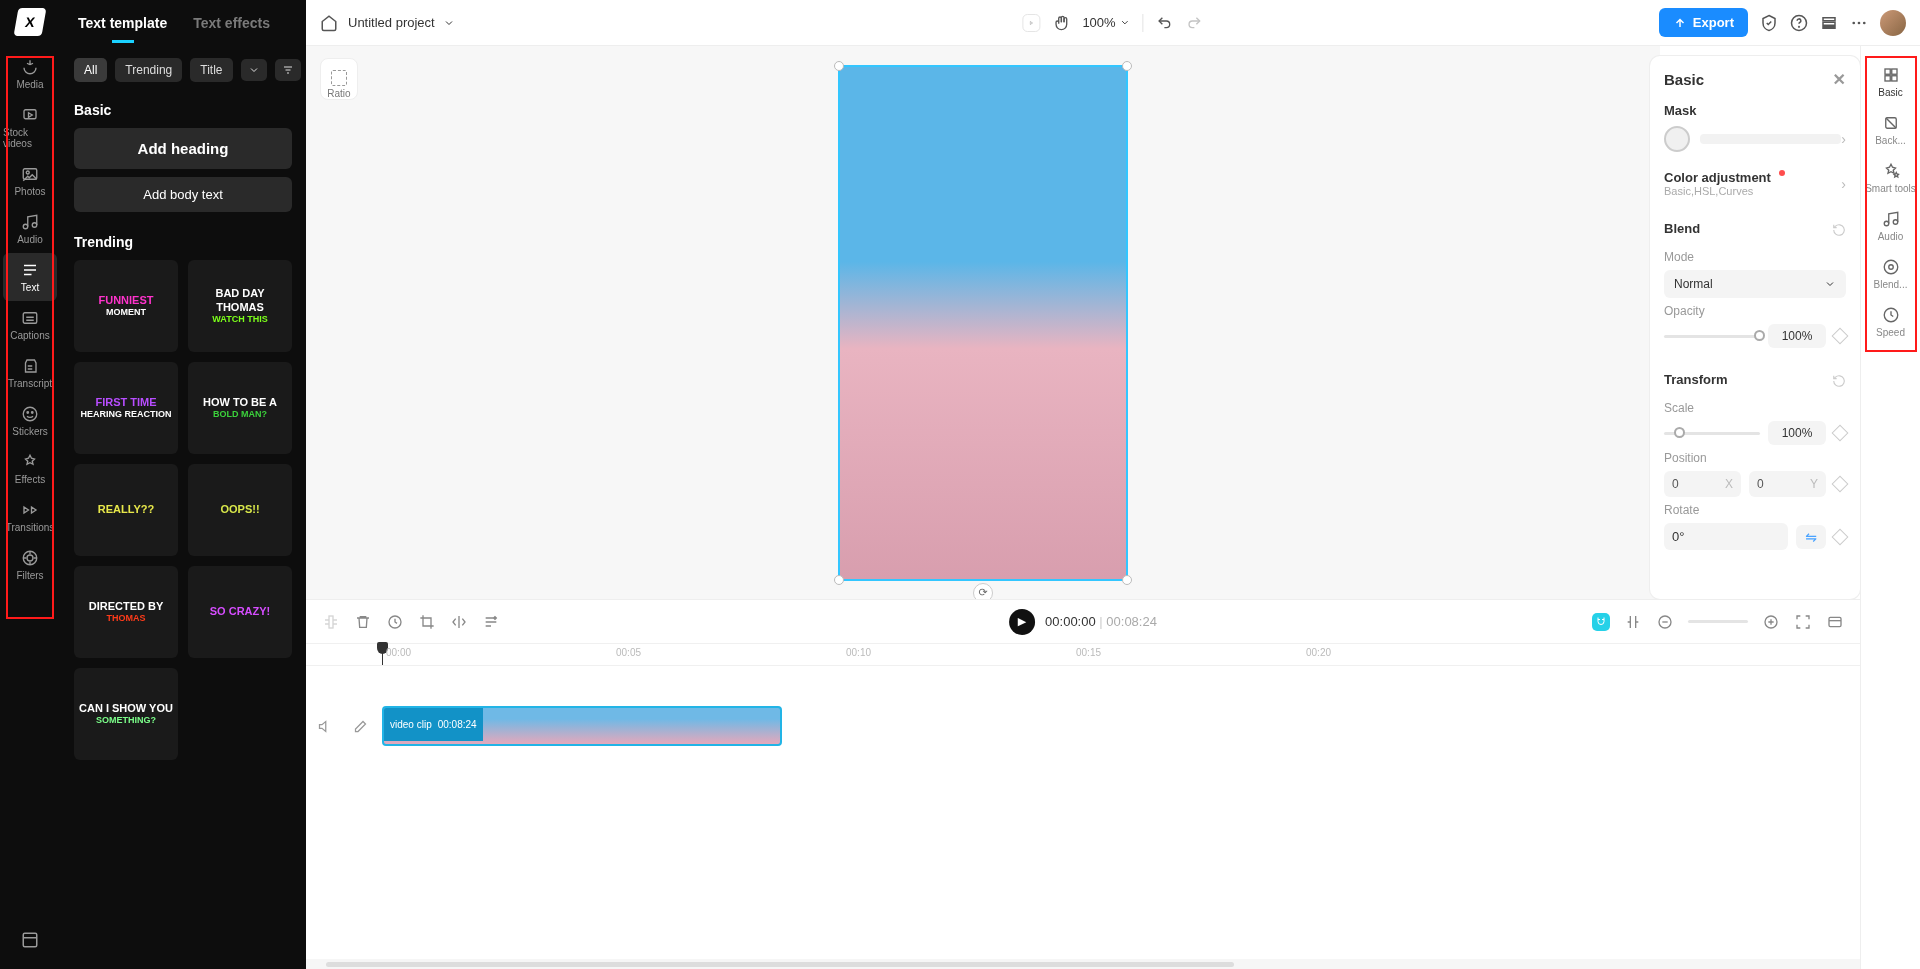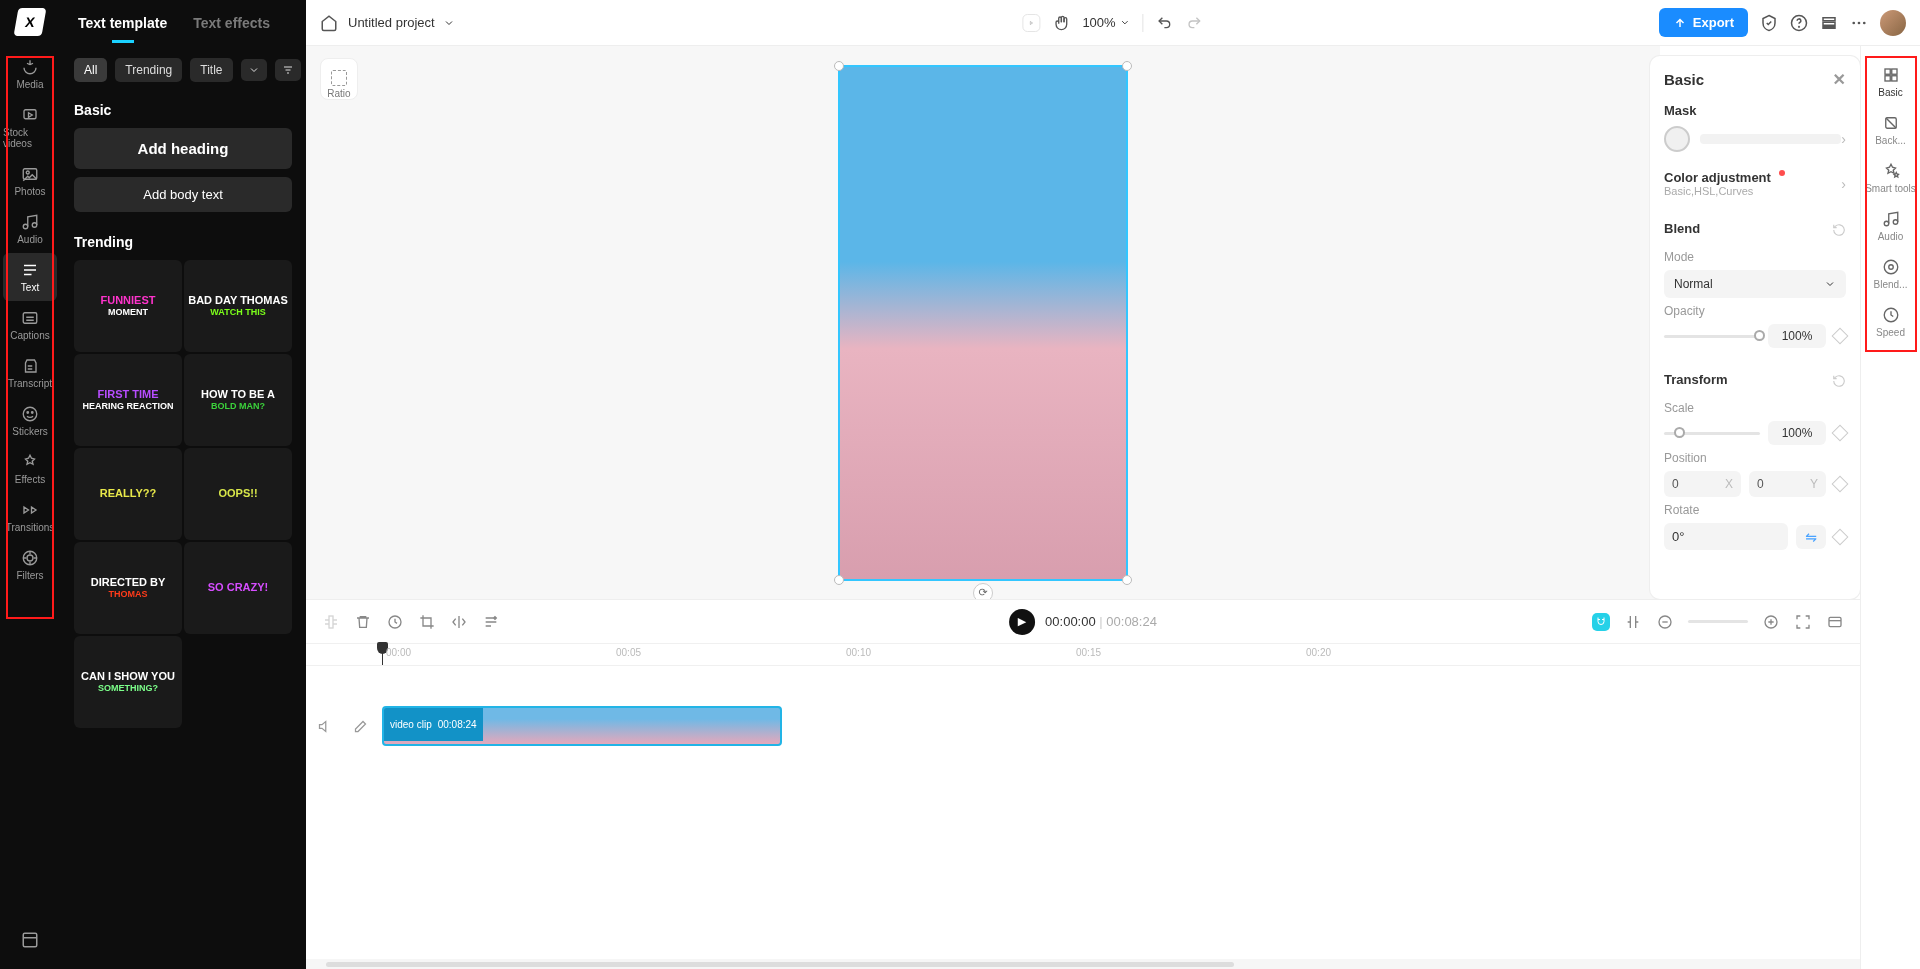--- a/index.html
+++ b/index.html
@@ -33,21 +33,21 @@
 .lp-tab.active { color:#fff;}
 .lp-tab.active::after { content:""; position:absolute; left:50%; transform:translateX(-50%); bottom:-12px; width:22px; height:3px; background:#1ad1ff;}
 .lp-filters { display:flex; gap:8px; padding:12px 14px; align-items:center;}
 .chip { background:#2a2a2a; color:#ddd; font-size:12px; padding:5px 10px; border-radius:5px; cursor:pointer;}
 .chip.active { background:#3a3a3a; color:#fff;}
 .chip.small { padding:5px 7px;}
 .lp-body { flex:1; overflow:auto; padding:0 14px 14px;}
 .lp-section { font-size:14px; font-weight:600; margin:8px 0 10px; color:#fff;}
 .addbtn { width:100%; background:#2a2a2a; color:#fff; border:none; border-radius:6px; padding:12px 0; font-size:15px; font-weight:700; margin-bottom:8px; cursor:pointer;}
 .addbtn.sub { font-weight:400; font-size:13px; padding:10px 0;}
-.tmpl-grid { display:grid; grid-template-columns:1fr 1fr; gap:2px;}
+.tmpl-grid { display:grid; grid-template-columns:1fr 1fr; gap:10px;}
 .tmpl { background:#1a1a1a; border-radius:6px; height:92px; display:flex; flex-direction:column; align-items:center; justify-content:center; font-size:11px; text-align:center; padding:4px; cursor:pointer; line-height:1.2;}
 .tmpl .l1 { font-weight:800;}
 .tmpl .l2 { font-weight:800; font-size:9px;}
 
 
 .collapse { position:absolute; left:306px; top:50%; transform:translateY(-50%); width:12px; height:48px; background:#2a2a2a; border-radius:0 6px 6px 0; display:flex; align-items:center; justify-content:center; color:#888; font-size:10px; cursor:pointer;}
 
 
 .canvas { position:absolute; left:306px; right:260px; top:46px; bottom:370px; background:#f7f7f7;}
 .ratio-btn { position:absolute; left:14px; top:12px; width:38px; height:42px; background:#fff; border:1px solid #eee; border-radius:8px; display:flex; flex-direction:column; align-items:center; justify-content:flex-end; gap:2px; font-size:10px; color:#777; cursor:pointer;}

